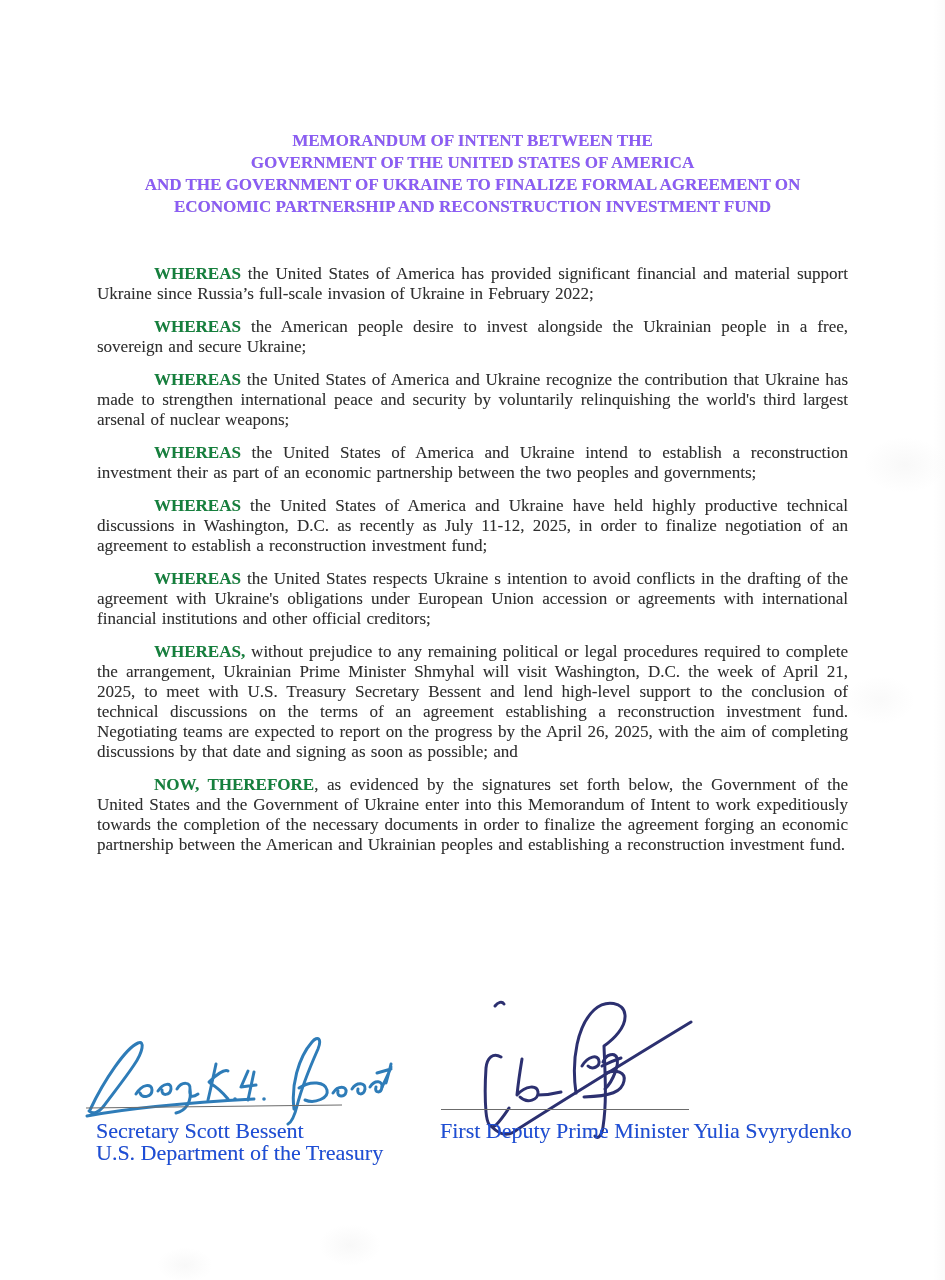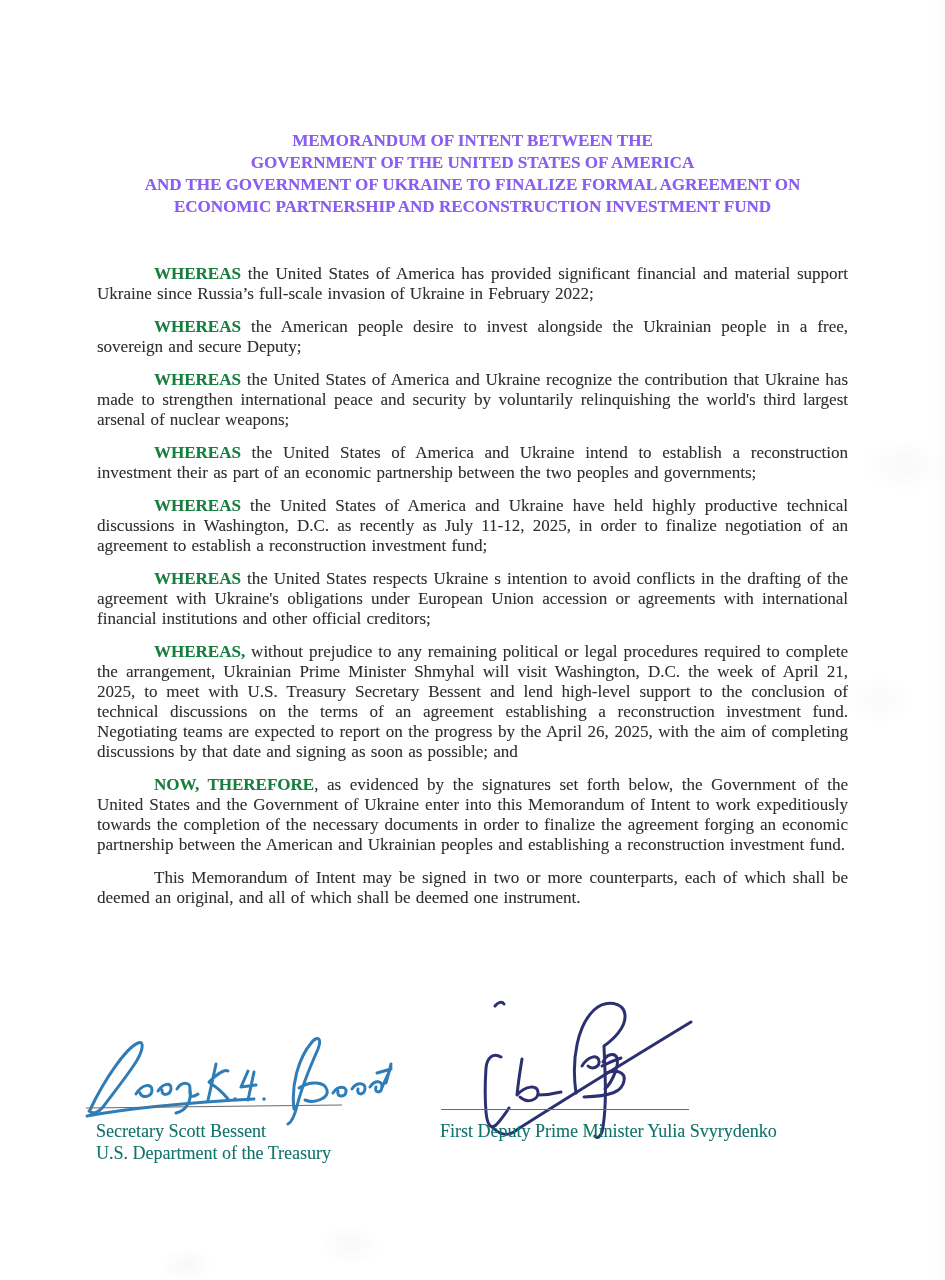--- a/index.html
+++ b/index.html
@@ -51,48 +51,47 @@
   .signature-svg { position: absolute; }
   .sig-line {
     position: absolute;
     border-top: 1.6px solid #6b6b6b;
     height: 0;
   }
   .sig-line.left-line { left: 86px; top: 1106px; width: 256px; transform: rotate(-0.7deg); }
   .sig-line.right-line { left: 441px; top: 1109px; width: 248px; }
   .sig-label {
     position: absolute;
-    font-size: 18px;
+    font-size: 22px;
     line-height: 22px;
-    color: #0f766e;
+    color: #1d4ed8;
     text-shadow: 0.2px 0.2px 0.4px rgba(60,60,60,0.3);
   }
   .sig-label.left-label { left: 96px; top: 1120px; }
   .sig-label.right-label { left: 440px; top: 1120px; }
 </style>
 </head>
 <body>
 
 <div class="scan-surface"></div>
 
 <div class="content">
   <div class="doc-title">MEMORANDUM OF INTENT BETWEEN THE
 GOVERNMENT OF THE UNITED STATES OF AMERICA
 AND THE GOVERNMENT OF UKRAINE TO FINALIZE FORMAL AGREEMENT ON
 ECONOMIC PARTNERSHIP AND RECONSTRUCTION INVESTMENT FUND</div>
 
   <p class="para first"><span class="lead">WHEREAS</span><span> the United States of America has provided significant financial and material support Ukraine since Russia’s full-scale invasion of Ukraine in February 2022;</span></p>
-  <p class="para"><span class="lead">WHEREAS</span><span> the American people desire to invest alongside the Ukrainian people in a free, sovereign and secure Deputy;</span></p>
+  <p class="para"><span class="lead">WHEREAS</span><span> the American people desire to invest alongside the Ukrainian people in a free, sovereign and secure Ukraine;</span></p>
   <p class="para"><span class="lead">WHEREAS</span><span> the United States of America and Ukraine recognize the contribution that Ukraine has made to strengthen international peace and security by voluntarily relinquishing the world's third largest arsenal of nuclear weapons;</span></p>
   <p class="para"><span class="lead">WHEREAS</span><span> the United States of America and Ukraine intend to establish a reconstruction investment their as part of an economic partnership between the two peoples and governments;</span></p>
   <p class="para"><span class="lead">WHEREAS</span><span> the United States of America and Ukraine have held highly productive technical discussions in Washington, D.C. as recently as July 11-12, 2025, in order to finalize negotiation of an agreement to establish a reconstruction investment fund;</span></p>
   <p class="para"><span class="lead">WHEREAS</span><span> the United States respects Ukraine s intention to avoid conflicts in the drafting of the agreement with Ukraine's obligations under European Union accession or agreements with international financial institutions and other official creditors;</span></p>
   <p class="para"><span class="lead">WHEREAS,</span><span> without prejudice to any remaining political or legal procedures required to complete the arrangement, Ukrainian Prime Minister Shmyhal will visit Washington, D.C. the week of April 21, 2025, to meet with U.S. Treasury Secretary Bessent and lend high-level support to the conclusion of technical discussions on the terms of an agreement establishing a reconstruction investment fund. Negotiating teams are expected to report on the progress by the April 26, 2025, with the aim of completing discussions by that date and signing as soon as possible; and</span></p>
   <p class="para"><span class="lead">NOW, THEREFORE</span><span>, as evidenced by the signatures set forth below, the Government of the United States and the Government of Ukraine enter into this Memorandum of Intent to work expeditiously towards the completion of the necessary documents in order to finalize the agreement forging an economic partnership between the American and Ukrainian peoples and establishing a reconstruction investment fund.</span></p>
-  <p class="para"><span>This Memorandum of Intent may be signed in two or more counterparts, each of which shall be deemed an original, and all of which shall be deemed one instrument.</span></p>
 </div>
 
 <svg class="signature-svg" style="left:80px; top:1030px;" width="314" height="96" viewBox="0 0 314 96">
   <g stroke="#2e7cb8" stroke-width="3" fill="none" stroke-linecap="round" stroke-linejoin="round">
     <path d="M10,80 C24,50 46,18 58,13 C65,10 63,22 54,35 C44,50 31,66 23,77 C19,82 13,85 9,81"></path>
     <path d="M7,86 C55,77 120,72 174,69"></path>
     <path d="M56,64 C62,54 72,53 72,60 C72,67 62,69 60,63"></path>
     <path d="M78,61 C83,53 92,52 91,59 C90,66 81,66 82,60"></path>
     <path d="M97,59 C102,51 111,52 110,59 C109,67 112,68 118,64 M110,59 C112,71 106,81 96,83"></path>
     <path d="M136,34 C133,48 130,62 128,70 M129,52 C137,44 145,39 148,41 M130,53 C138,58 144,64 148,69"></path>

